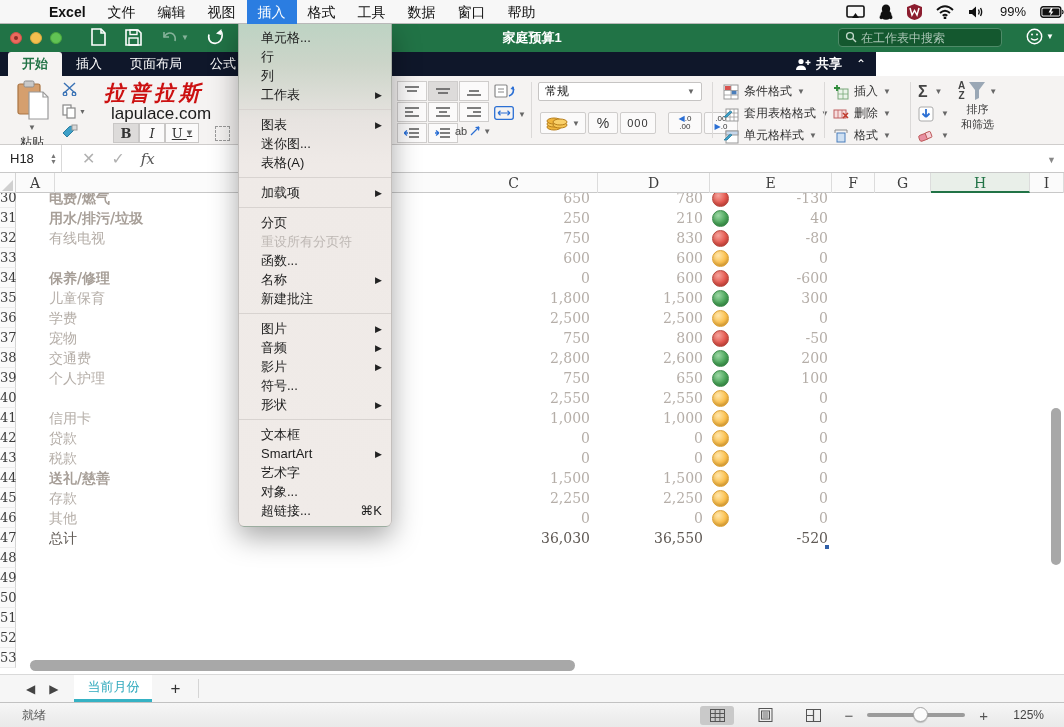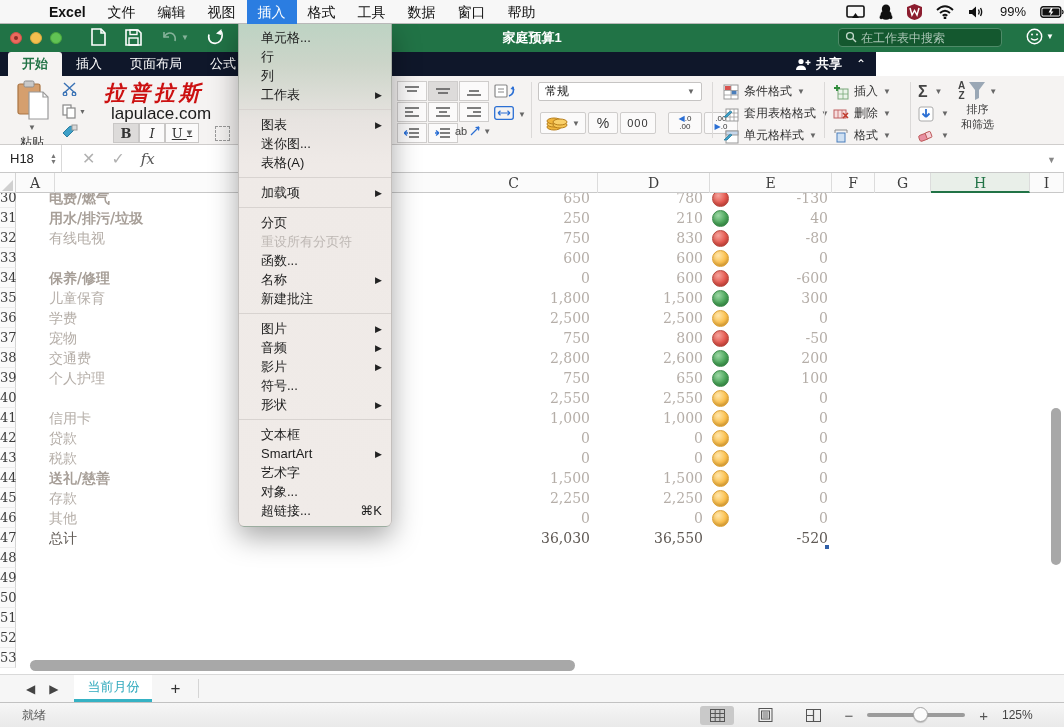--- a/index.html
+++ b/index.html
@@ -148,21 +148,21 @@
     background:linear-gradient(#f6f6f6,#e9e9e9); border-top:1px solid #c2c2c2; z-index:7;
     display:flex; align-items:center; font-size:12px; color:#555; }
   .ready { padding-left:22px; }
   .sb-right { margin-left:auto; display:flex; align-items:center; gap:14px; padding-right:20px; }
   .viewbtn { width:34px; height:19px; display:flex; align-items:center; justify-content:center; border-radius:3px; }
   .viewbtn.active { background:#c9c9c9; }
   .zoomminus,.zoomplus { font-size:15px; color:#555; }
   .slider { position:relative; width:98px; height:4px; background:#9b9b9b; border-radius:2px; }
   .sthumb { position:absolute; left:46px; top:-6px; width:15px; height:15px; background:#fcfcfc;
     border:1px solid #a6a6a6; border-radius:50%; box-shadow:0 1px 1px rgba(0,0,0,0.2); }
-  .zoompct { width:42px; text-align:left; color:#444; }
+  .zoompct { width:42px; text-align:right; color:#444; }
 
   
   .ins-menu { position:absolute; left:238px; top:24px; width:154px; z-index:50;
     background:linear-gradient(180deg, #bdd3c3 0px, #ccd5c9 40px, #e7e3e0 95px, #efeae7 140px, #f0ebe8 100%);
     border:1px solid rgba(0,0,0,0.18); border-top:none; border-radius:0 0 6px 6px;
     box-shadow:0 10px 28px rgba(0,0,0,0.35); padding:4px 0 6px 0; }
   .mi { height:19px; display:flex; align-items:center; padding:0 9px 0 22px; font-size:13px; color:#1c1c1c; white-space:nowrap; }
   .mi .sub { margin-left:auto; font-size:9px; color:#222; }
   .mi .sc { margin-left:auto; font-size:13px; color:#1c1c1c; }
   .mi.disabled { color:#bdb7b3; }

